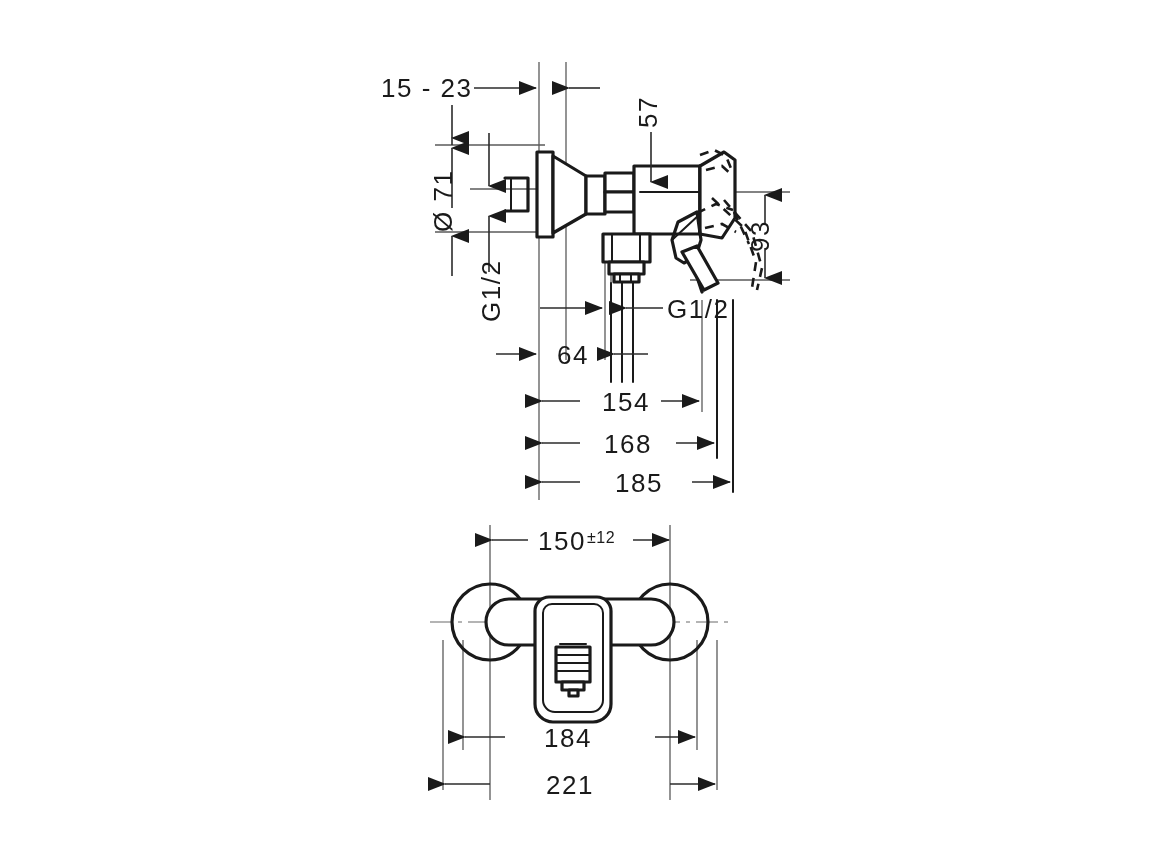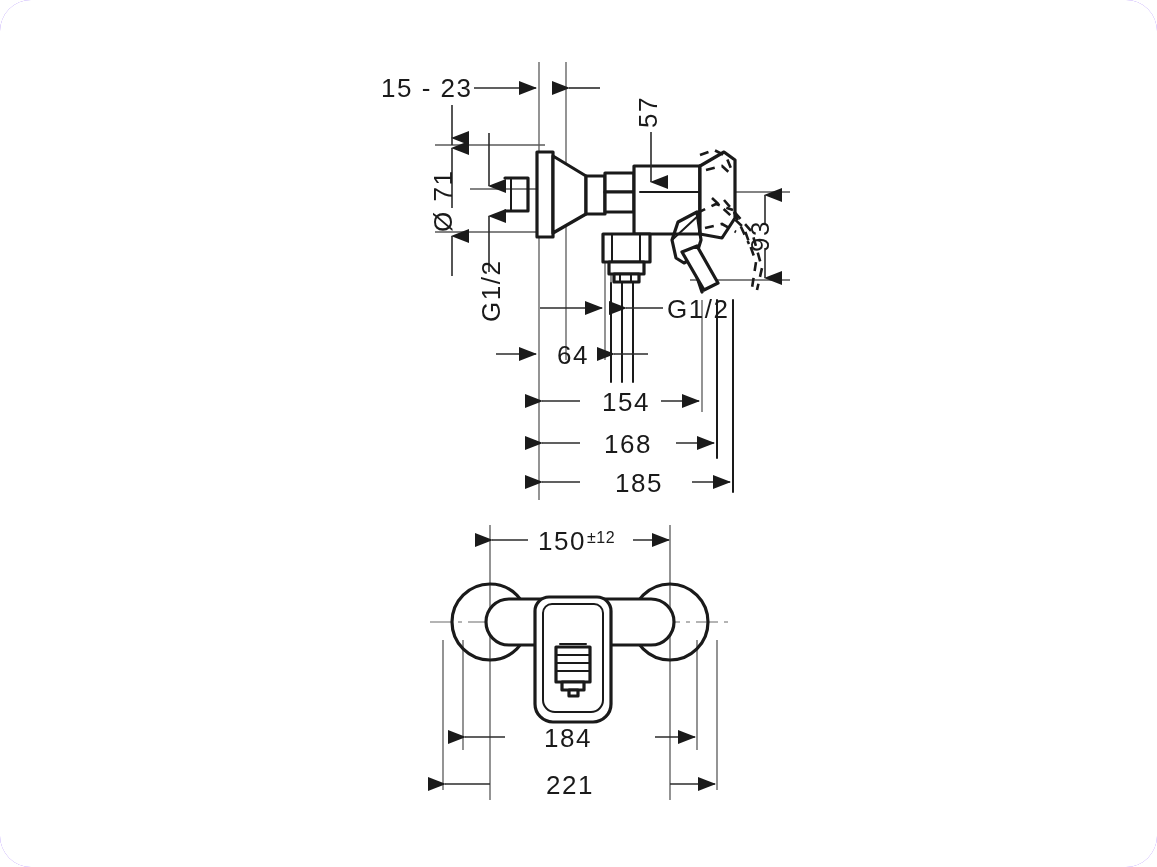--- a/index.html
+++ b/index.html
@@ -7,21 +7,20 @@
     padding: 0;
     background: #ffffff;
   }
   #canvas-root {
     position: relative;
     width: 1157px;
     height: 867px;
     background: #8b5cf6;
     font-family: "Liberation Sans", sans-serif;
     overflow: hidden;
-    border-radius: 31px;
   }
   svg.drawing {
     display: block;
     width: 1157px;
     height: 867px;
   }
   .dim-text {
     font-family: "Liberation Sans", sans-serif;
     font-size: 26px;
     fill: #1a1a1a;

